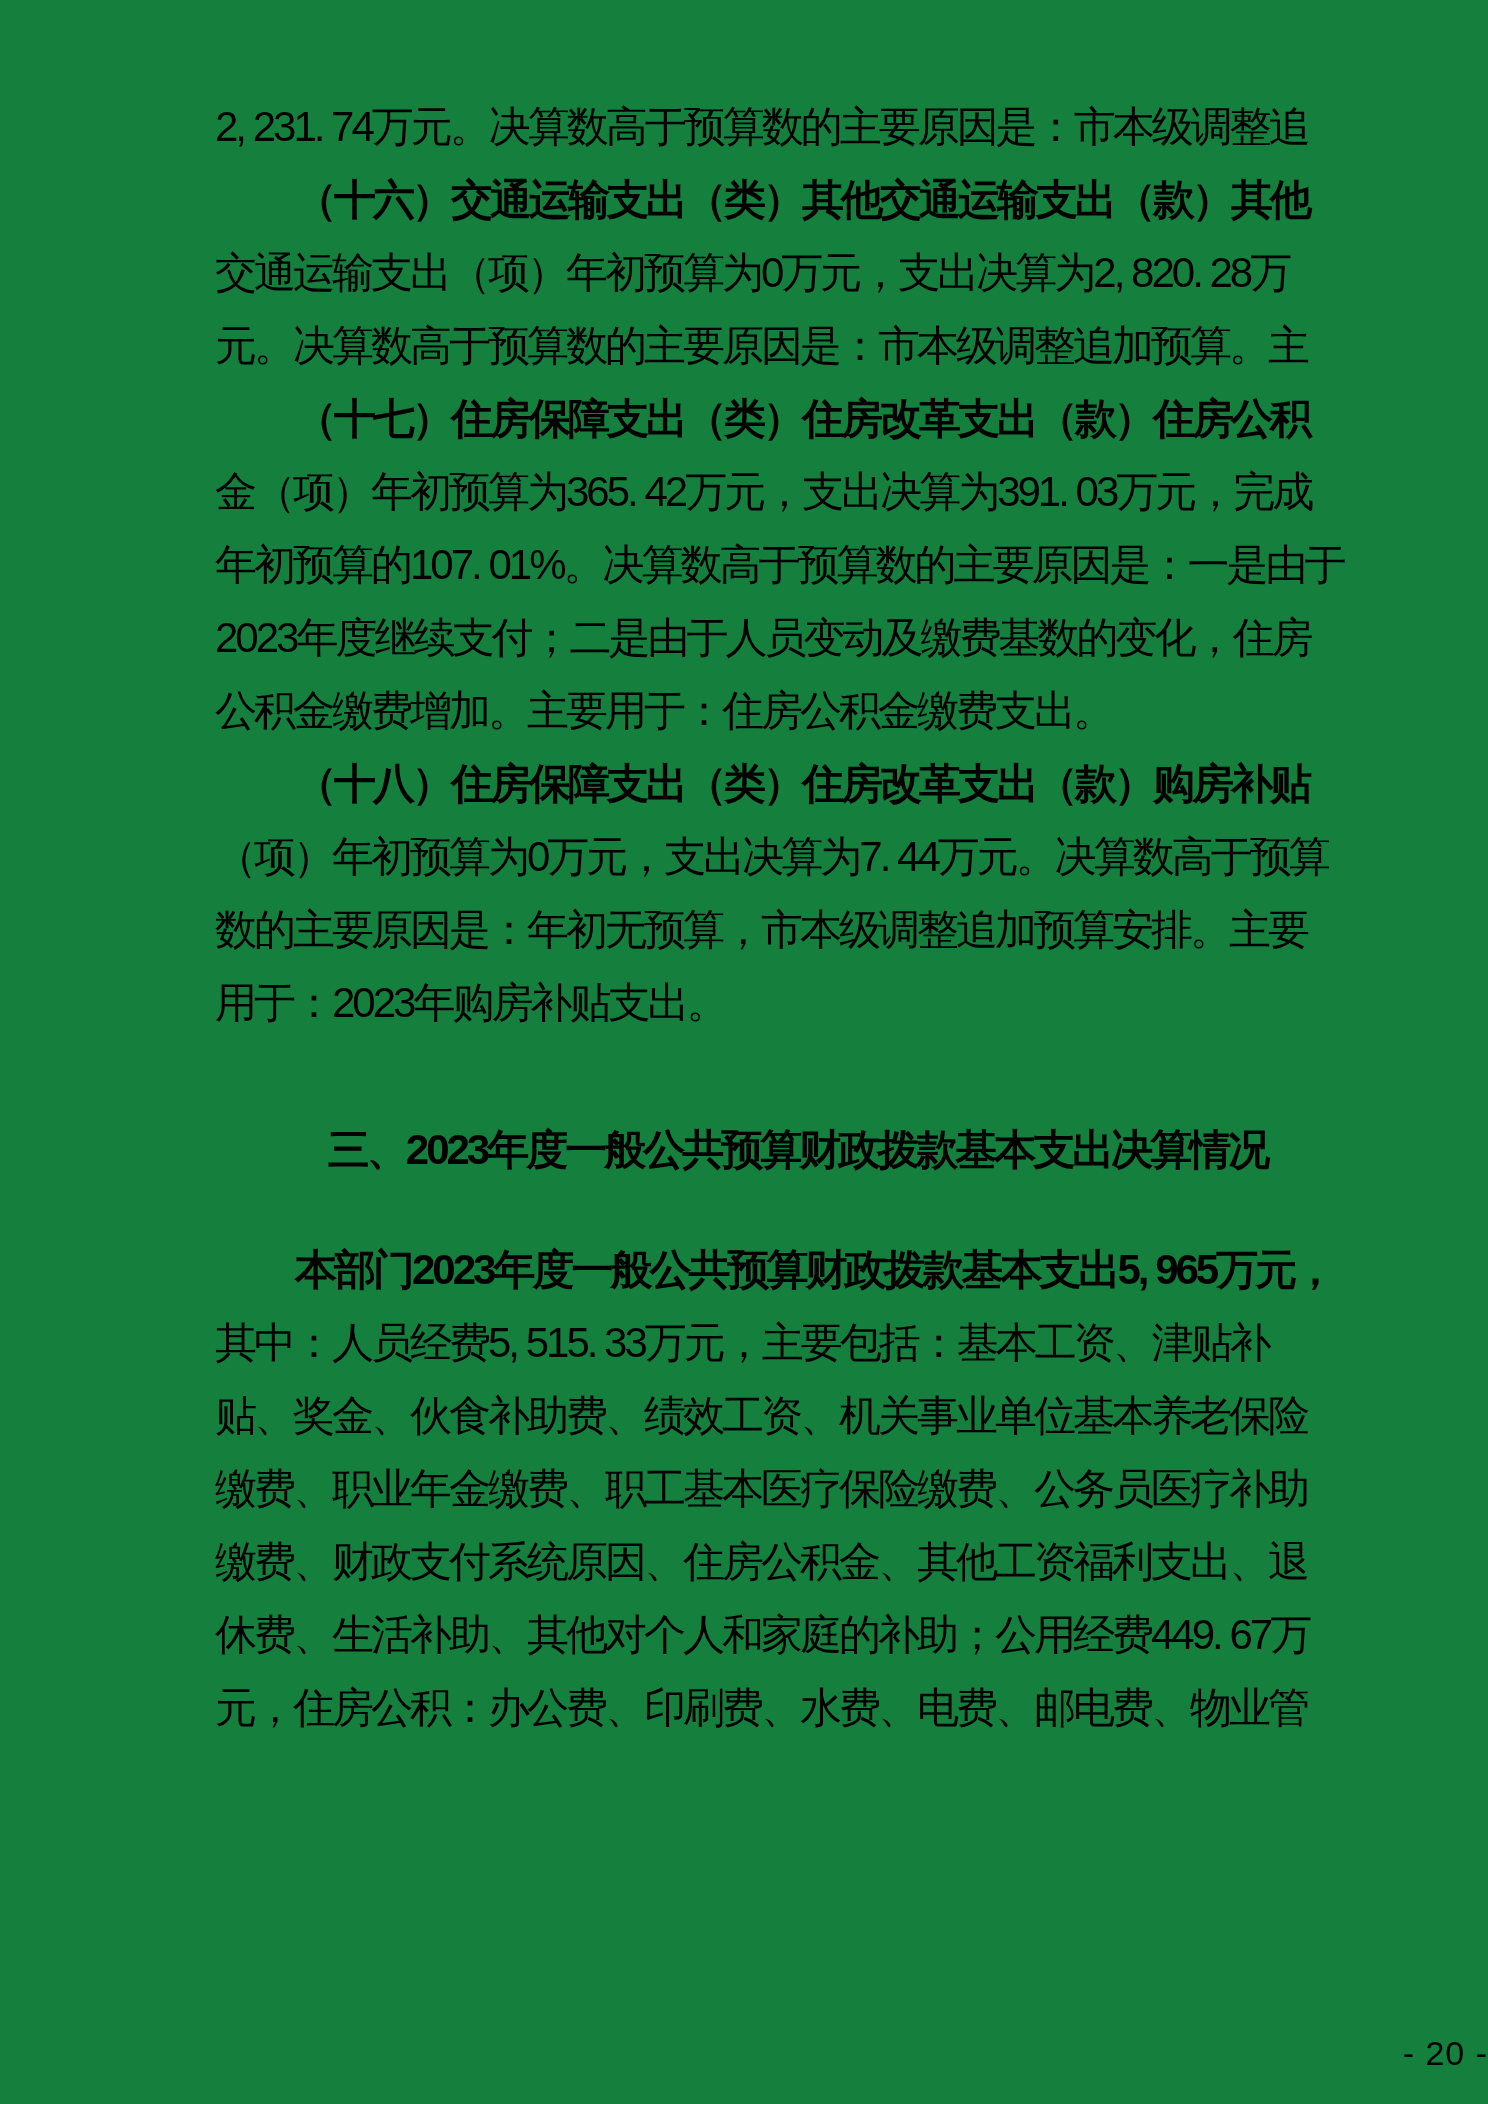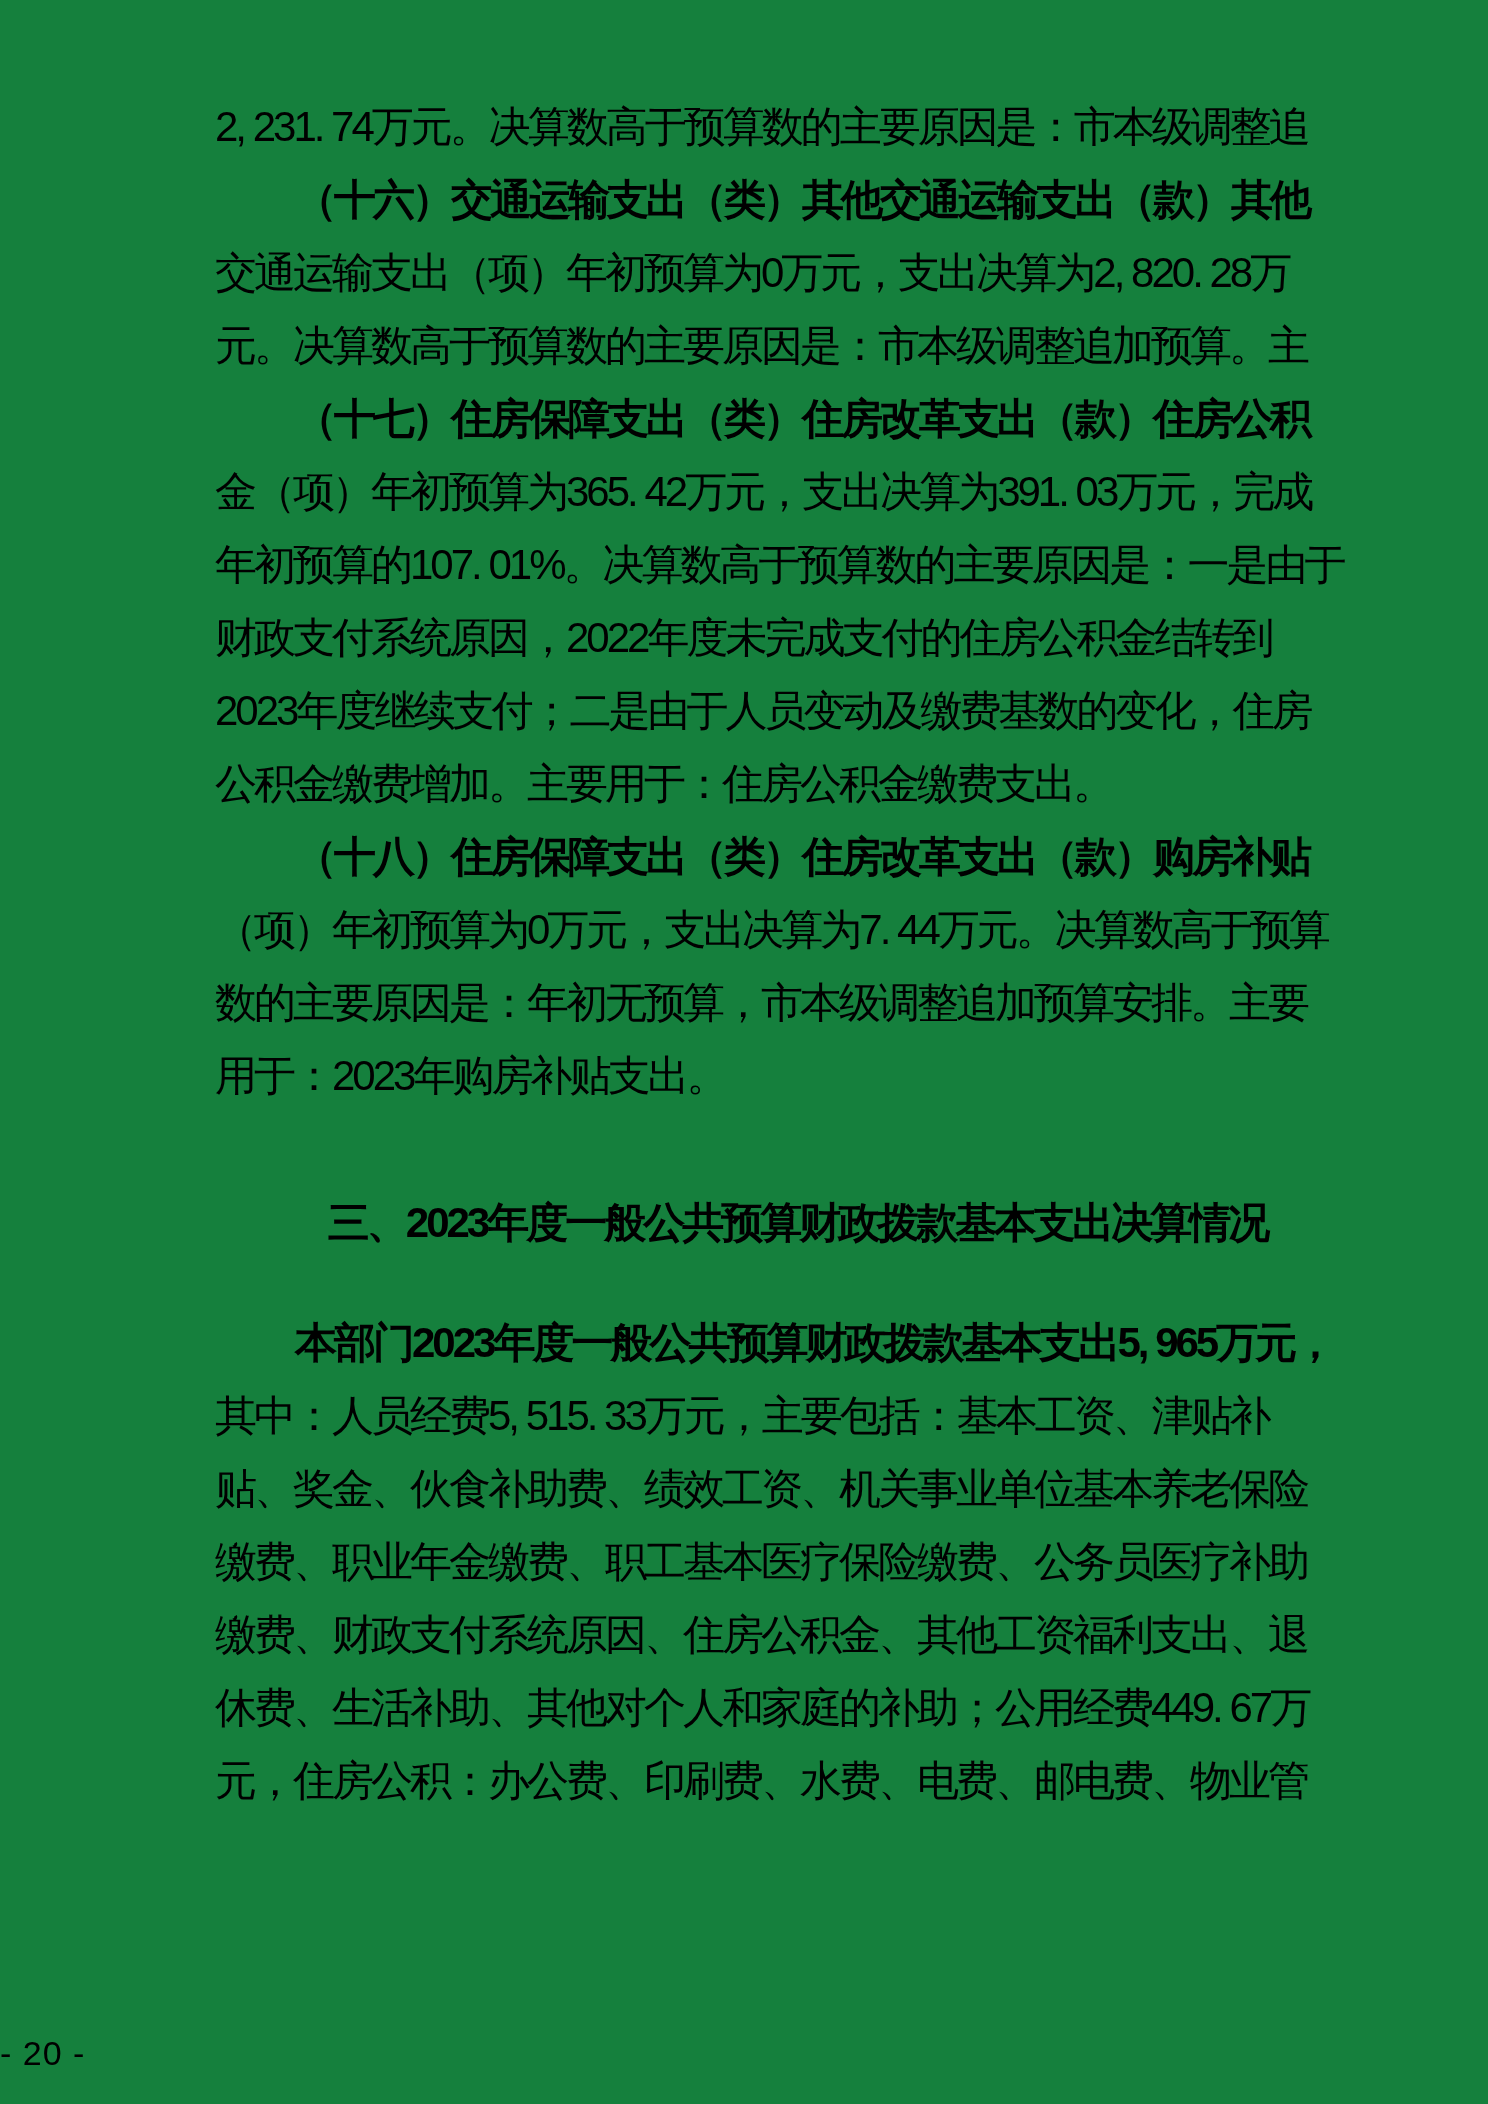--- a/index.html
+++ b/index.html
@@ -38,42 +38,41 @@
   .heading {
     margin-top: 74px;
     margin-bottom: 47px;
     text-align: center;
   }
   .footer {
     position: absolute;
     top: 2034px;
     left: 0;
     width: 100%;
-    text-align: left;
+    text-align: right;
   }
   .page-number {
     font-size: 34px;
     letter-spacing: 1px;
     color: #000000;
     font-family: "Liberation Sans", "DejaVu Sans", sans-serif;
   }
 </style>
 </head>
 <body>
 
 <div class="page">
   <div class="content">
     <div class="line">2, 231. 74万元。决算数高于预算数的主要原因是：市本级调整追</div>
     <div class="line indent">（十六）交通运输支出（类）其他交通运输支出（款）其他</div>
     <div class="line">交通运输支出（项）年初预算为0万元，支出决算为2, 820. 28万</div>
     <div class="line">元。决算数高于预算数的主要原因是：市本级调整追加预算。主</div>
     <div class="line indent">（十七）住房保障支出（类）住房改革支出（款）住房公积</div>
     <div class="line">金（项）年初预算为365. 42万元，支出决算为391. 03万元，完成</div>
     <div class="line">年初预算的107. 01%。决算数高于预算数的主要原因是：一是由于</div>
-    <div class="line">财政支付系统原因，2022年度未完成支付的住房公积金结转到</div>
     <div class="line">2023年度继续支付；二是由于人员变动及缴费基数的变化，住房</div>
     <div class="line">公积金缴费增加。主要用于：住房公积金缴费支出。</div>
     <div class="line indent">（十八）住房保障支出（类）住房改革支出（款）购房补贴</div>
     <div class="line">（项）年初预算为0万元，支出决算为7. 44万元。决算数高于预算</div>
     <div class="line">数的主要原因是：年初无预算，市本级调整追加预算安排。主要</div>
     <div class="line">用于：2023年购房补贴支出。</div>
     <div class="line indent heading">三、2023年度一般公共预算财政拨款基本支出决算情况</div>
     <div class="line indent">本部门2023年度一般公共预算财政拨款基本支出5, 965万元，</div>
     <div class="line">其中：人员经费5, 515. 33万元，主要包括：基本工资、津贴补</div>
     <div class="line">贴、奖金、伙食补助费、绩效工资、机关事业单位基本养老保险</div>

